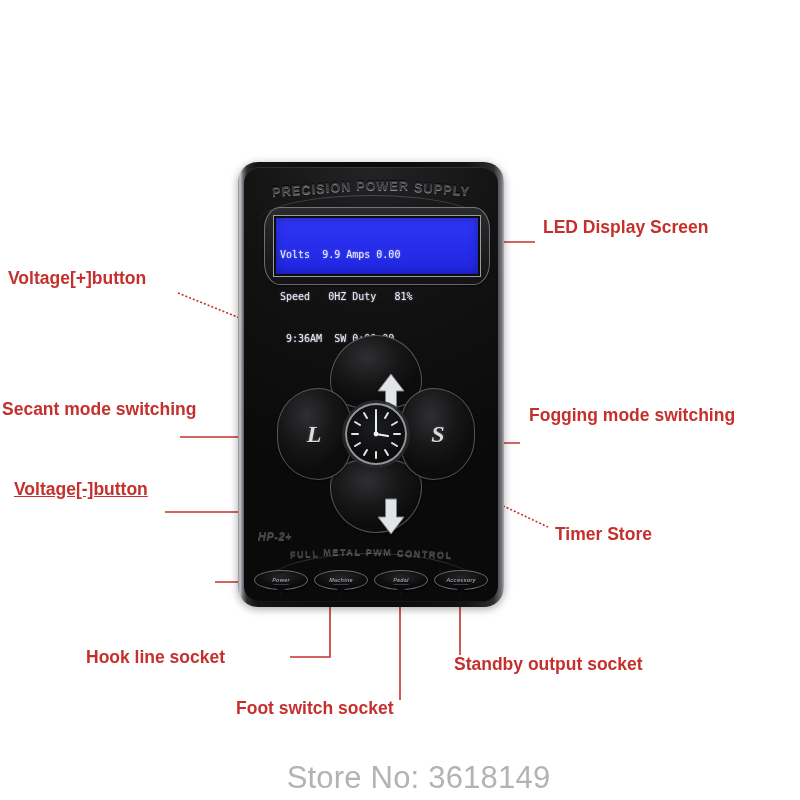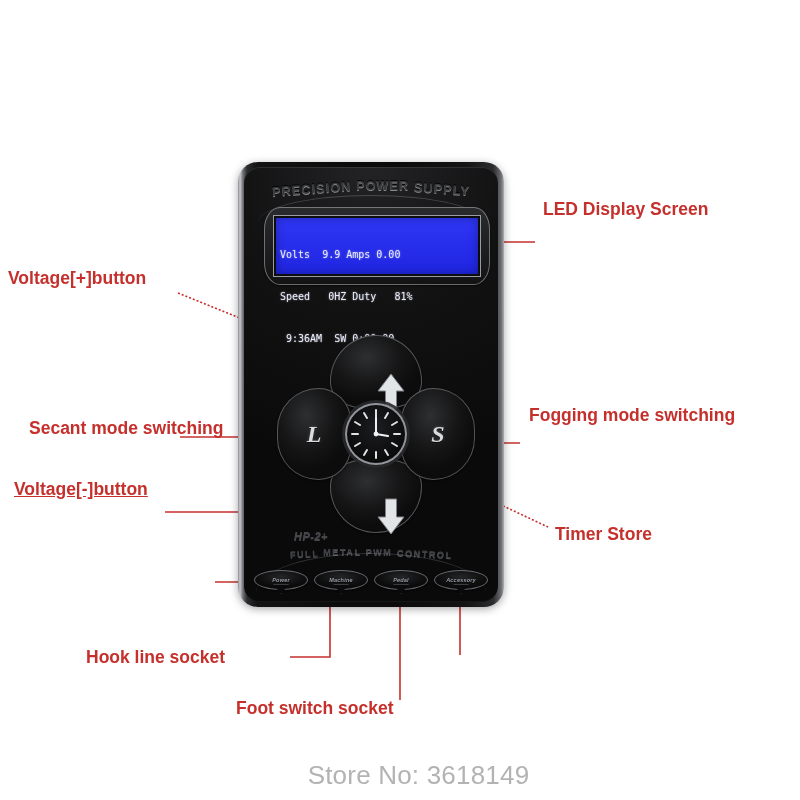--- a/index.html
+++ b/index.html
@@ -146,21 +146,20 @@
   }
   .timer svg{position:absolute;left:0;top:0;}
 
   
   .model{
     position:absolute;left:14px;bottom:60px;
     font-size:11px;font-weight:bold;font-style:italic;
     color:#45464a;
     letter-spacing:.5px;
     text-shadow:0 1px 0 rgba(190,194,200,.35);
-    margin-left:36px;
   }
   .tagline{
     position:absolute;left:0;right:0;bottom:45px;
     text-align:center;
     font-size:9px;font-weight:bold;
     letter-spacing:1.6px;
     color:#3f4044;
     text-shadow:0 1px 0 rgba(190,194,200,.40);
     white-space:nowrap;
   }
@@ -218,21 +217,21 @@
   .ann.wrap{white-space:normal;}
   .ann.center{text-align:center;}
 
   
   #leaders{position:absolute;left:0;top:0;width:800px;height:800px;pointer-events:none;}
 
   
   .store-no{
     position:absolute;left:0;right:0;top:760px;
     text-align:center;
-    font-size:26px;
+    font-size:31px;
     color:#b3b3b3;
     font-family:"Liberation Sans", sans-serif;
     letter-spacing:.2px;
     padding-left:37px;
   }
 </style>
 </head>
 <body>
 
 <div id="stage">
@@ -357,33 +356,34 @@
           <span class="socket-label">Pedal</span>
         </div>
         <div class="socket">
           <span class="socket-label">Accessory</span>
         </div>
       </div>
 
     </div>
   </div>
 
-  <div class="ann" style="left:543px;top:199px;">LED Display Screen</div>
+  <div class="ann" style="left:543px;top:217px;">LED Display Screen</div>
 
   <div class="ann" style="left:8px;top:268px;">Voltage[+]button</div>
 
-  <div class="ann" style="left:29px;top:399px;margin-top:19px;">Secant mode switching</div>
+  <div class="ann" style="left:2px;top:399px;">Secant mode switching</div>
 
   <div class="ann" style="left:518px;top:405px;margin-left:11px;">Fogging mode switching</div>
 
   <div class="ann" style="left:14px;top:479px;text-decoration:underline;">Voltage[-]button</div>
 
   <div class="ann" style="left:555px;top:524px;">Timer Store</div>
 
 
   <div class="ann" style="left:86px;top:647px;">Hook line socket</div>
 
   <div class="ann" style="left:236px;top:698px;">Foot switch socket</div>
 
+  <div class="ann" style="left:454px;top:654px;">Standby output socket</div>
 
   <div class="store-no">Store No: 3618149</div>
 
 </div>
 
 </body></html>

